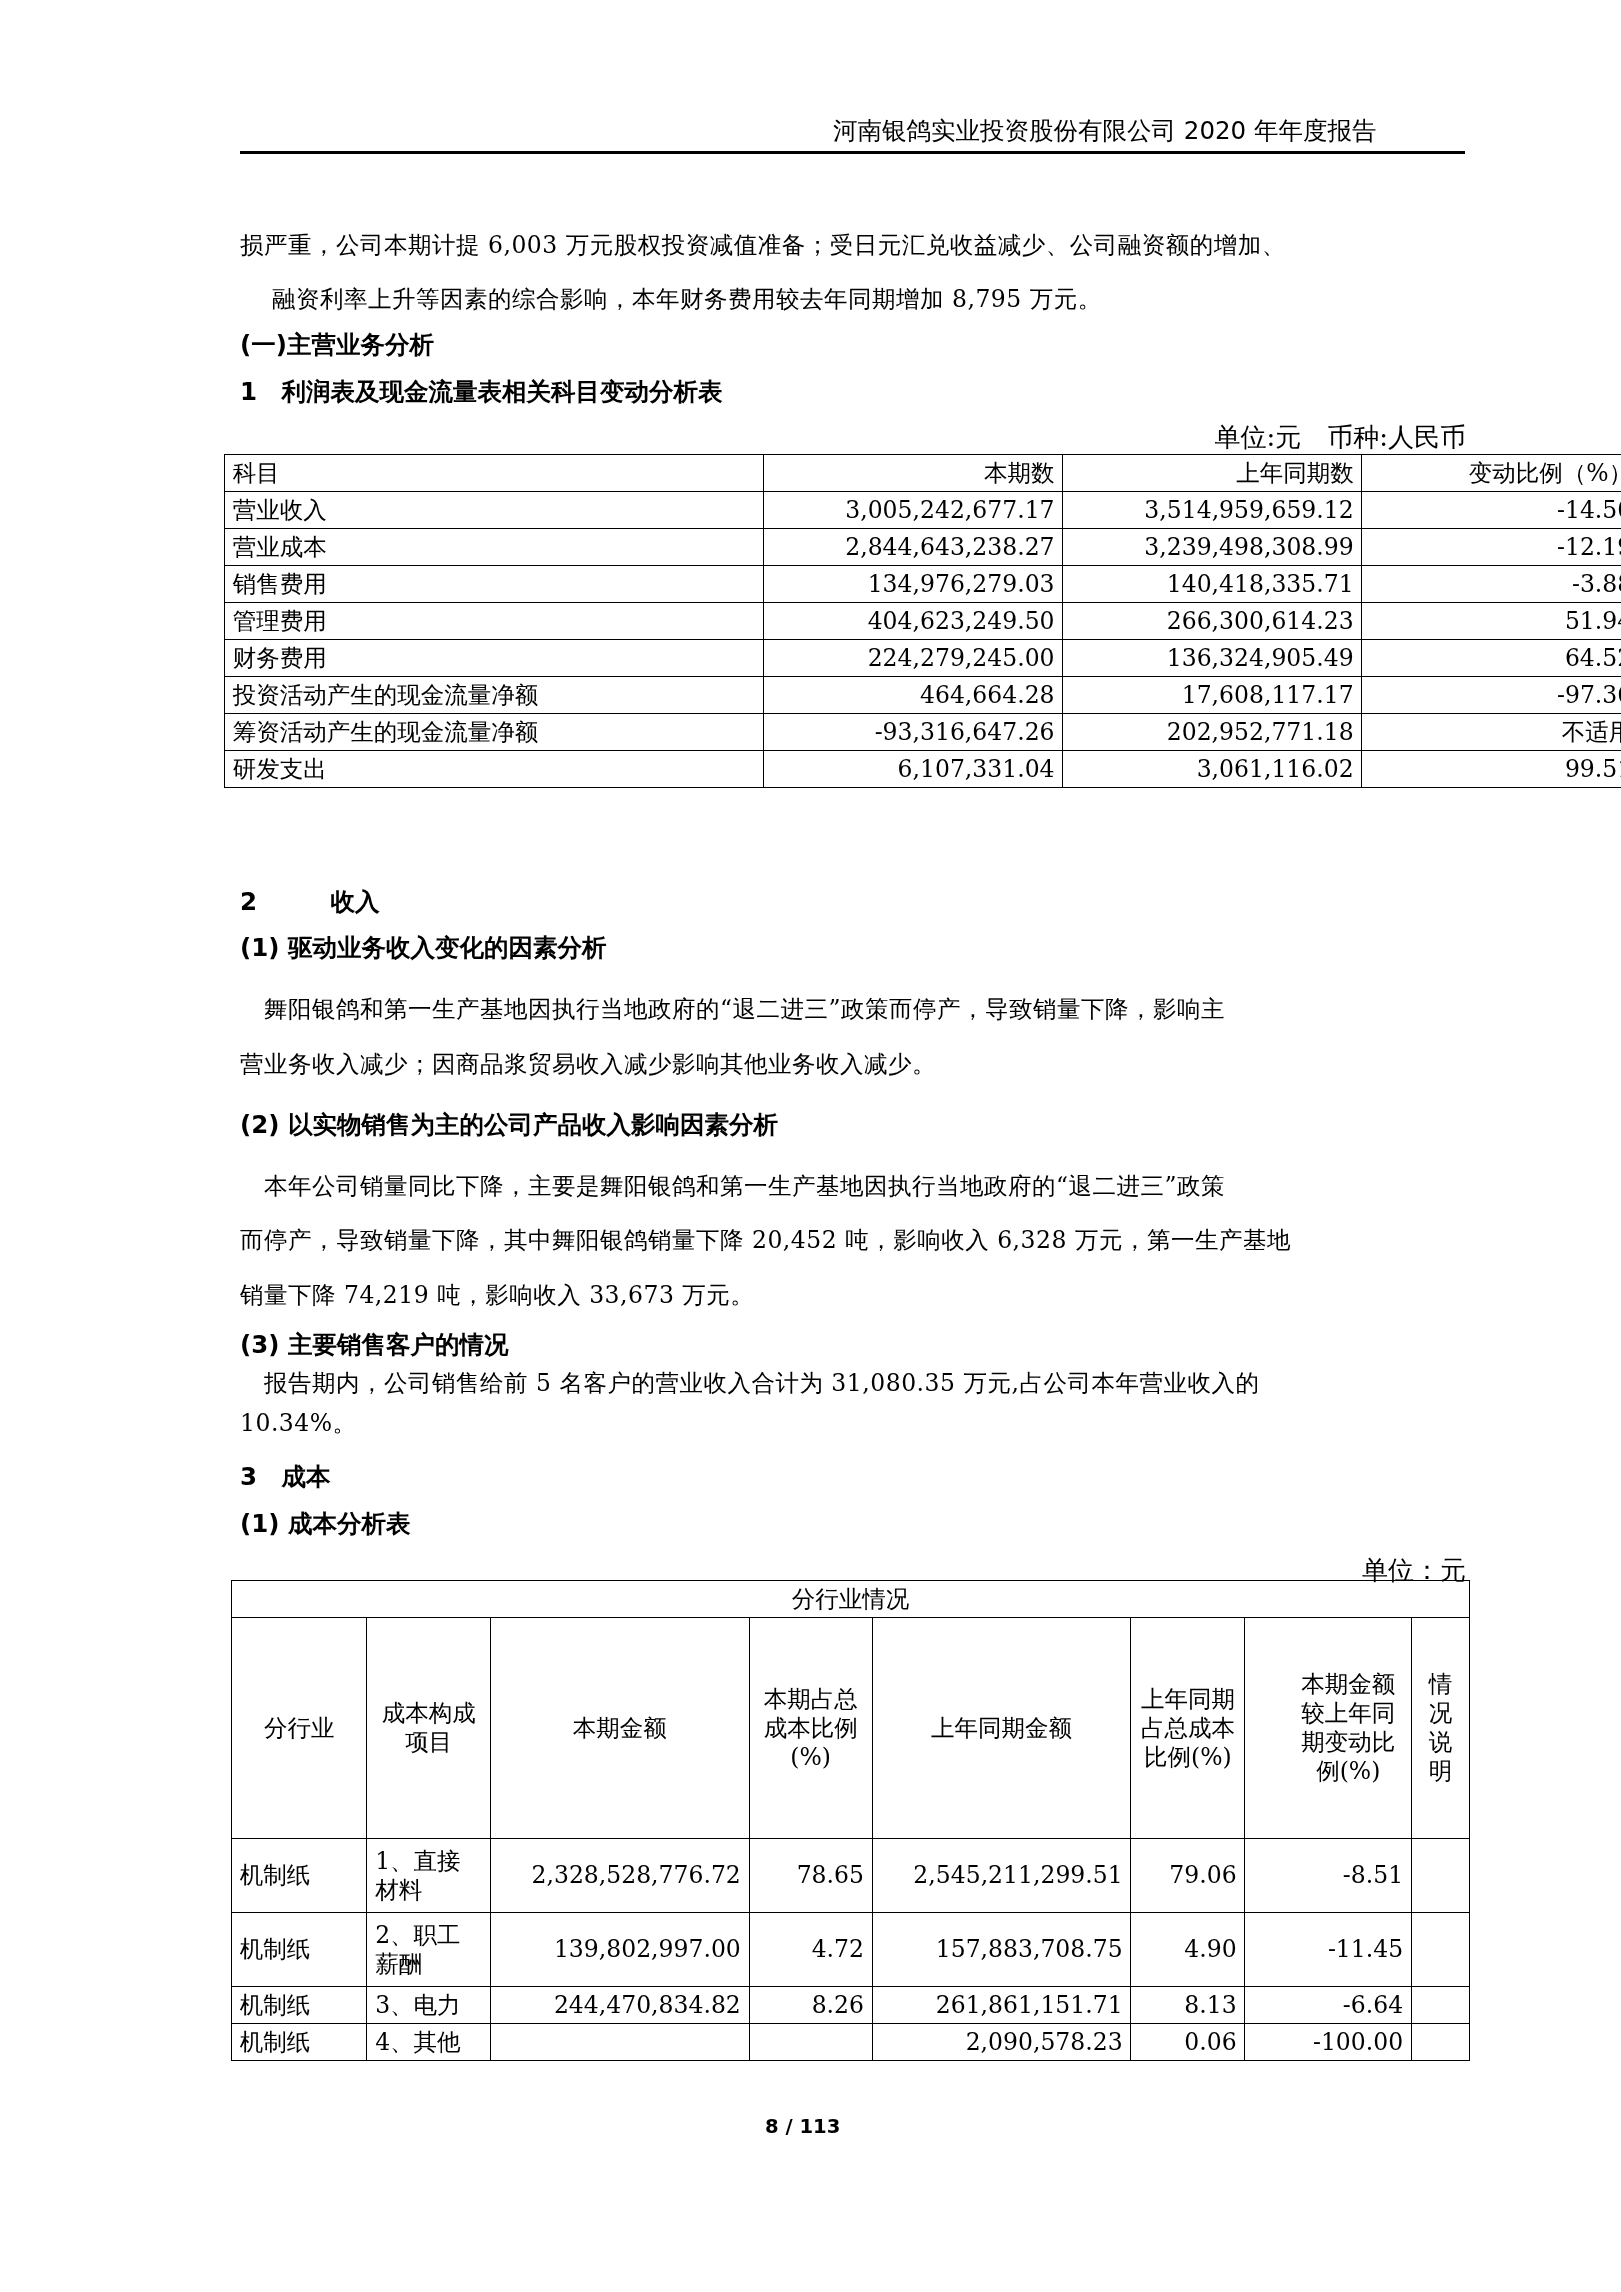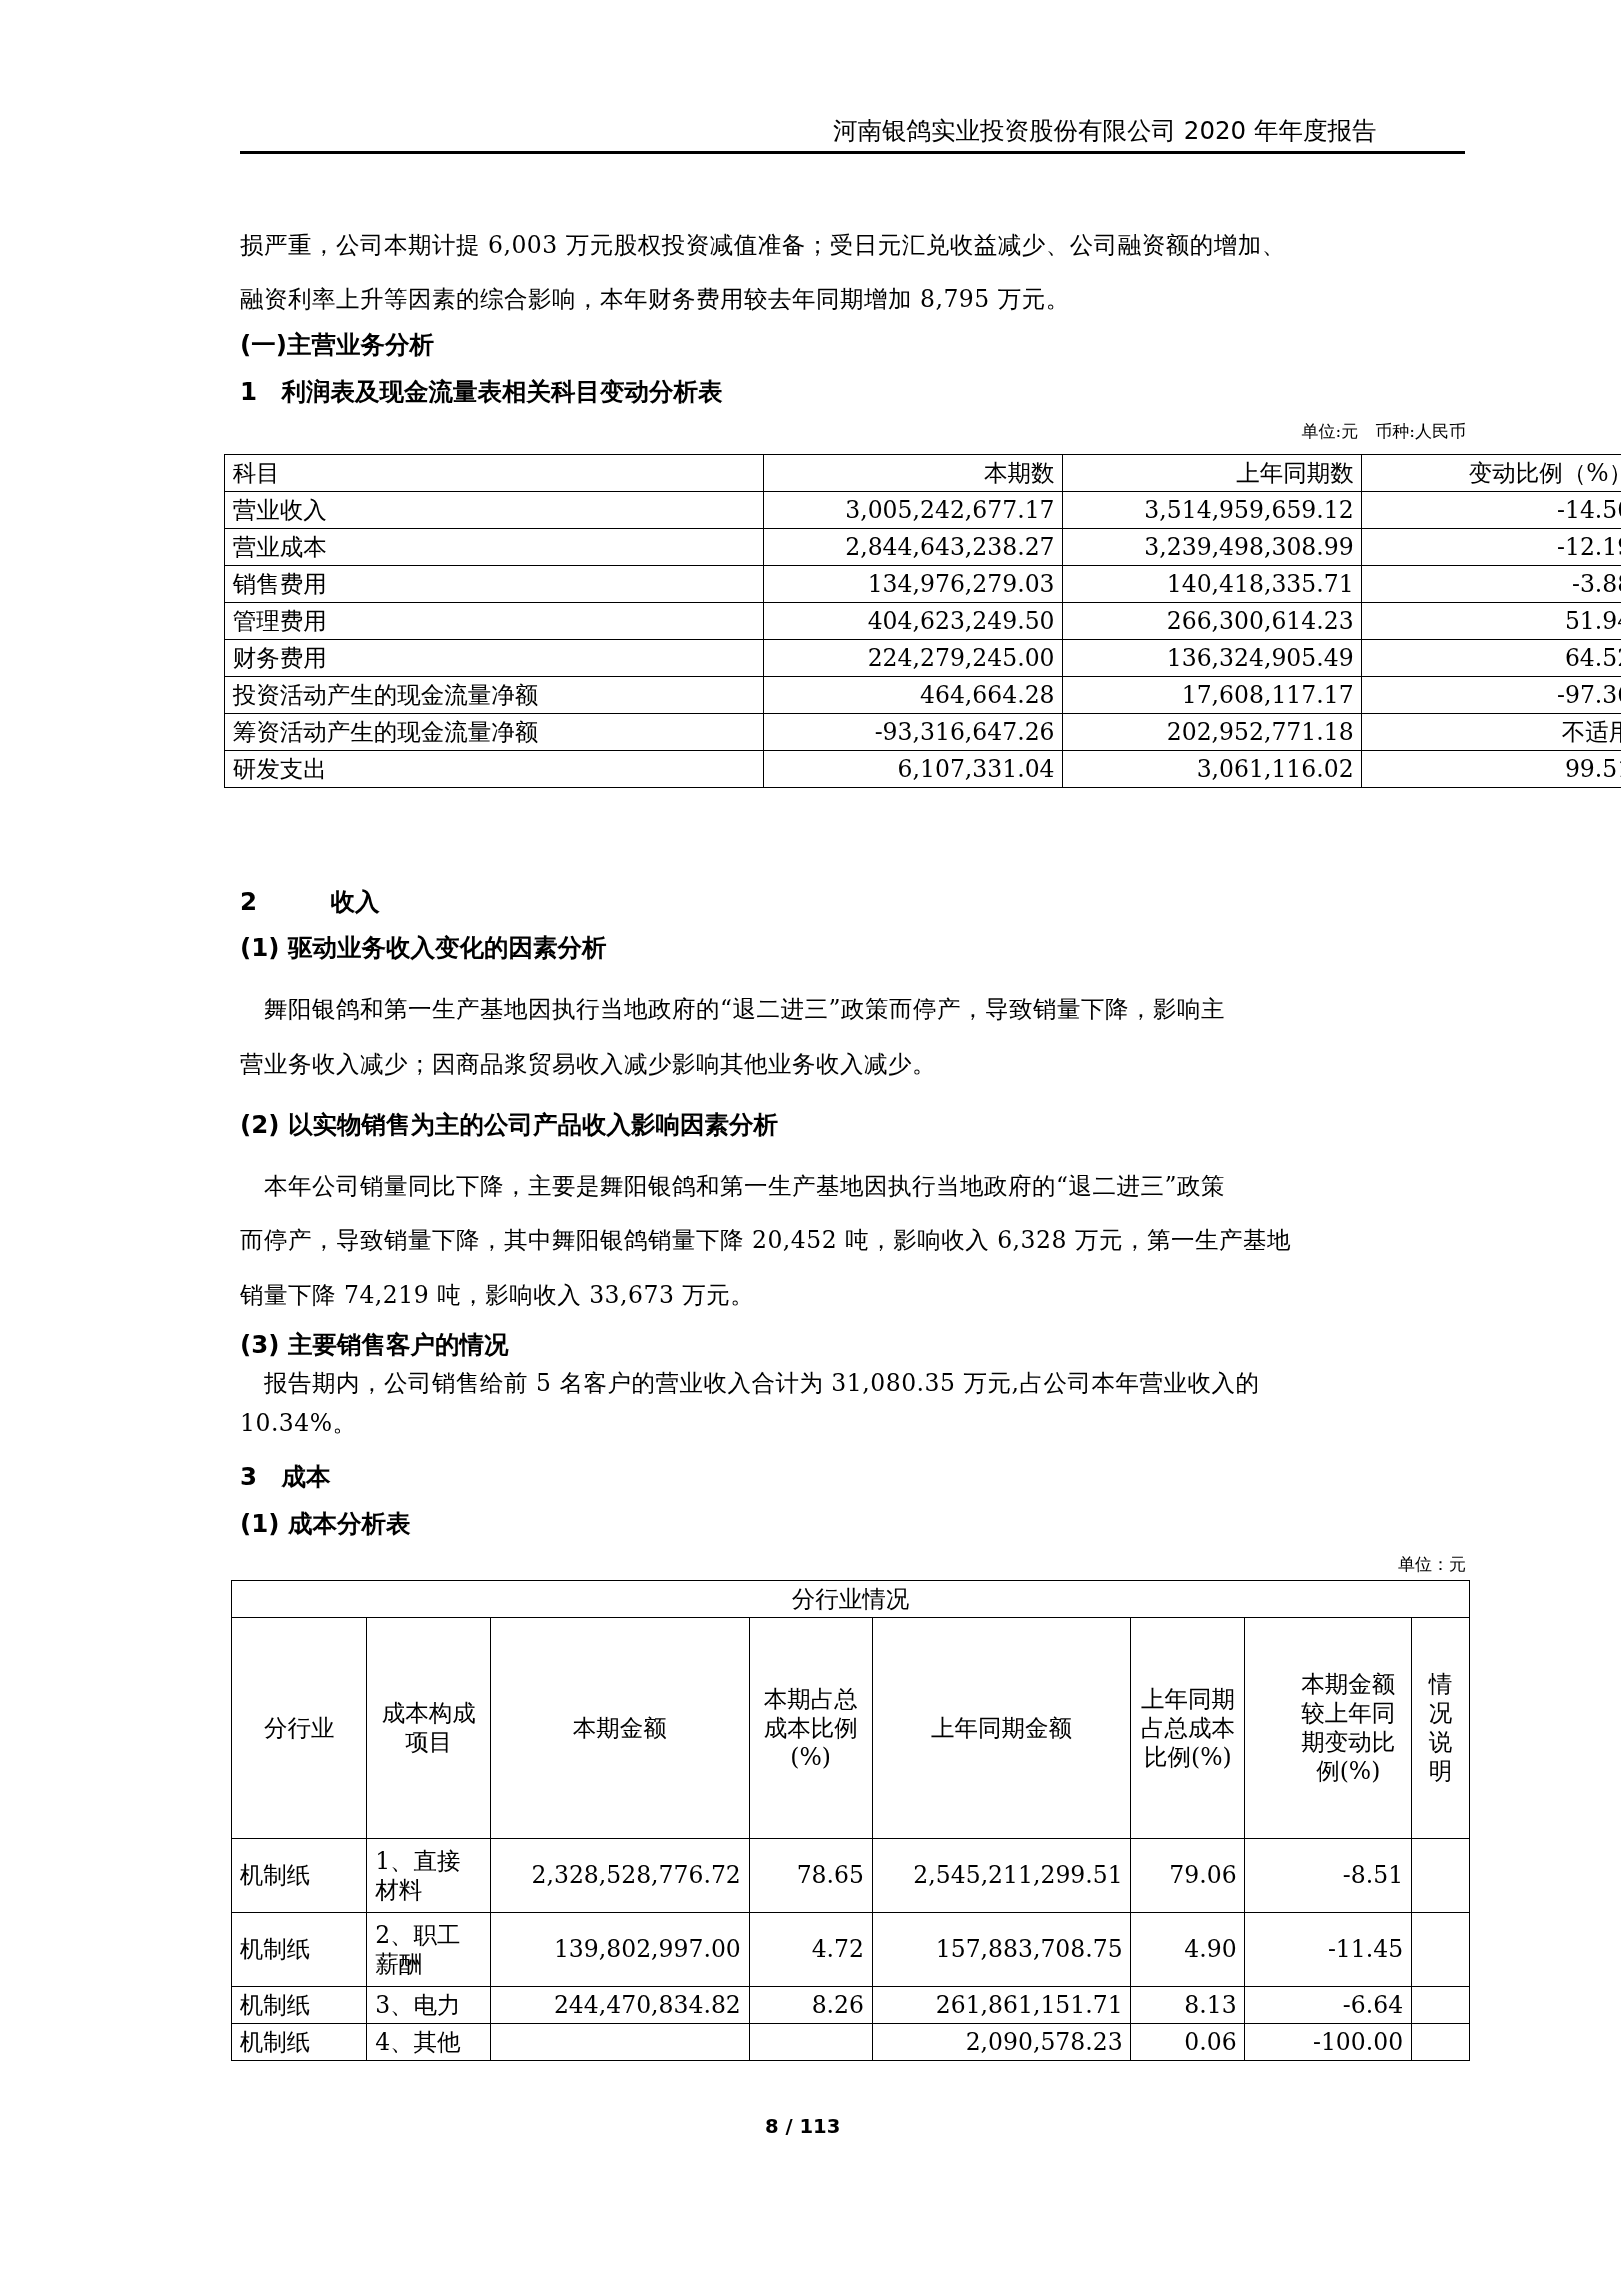--- a/index.html
+++ b/index.html
@@ -3,21 +3,21 @@
 <meta charset="utf-8">
 <style>
   html, body { margin: 0; padding: 0; background: #ffffff; }
   body { width: 1621px; height: 2293px; position: relative; overflow: hidden;
          font-family: "DejaVu Serif", "Liberation Serif", serif; color: #000; }
   .abs { position: absolute; }
   .header-title { left: 833px; top: 114px; font-size: 24.5px; font-family: "DejaVu Sans", "Liberation Sans", sans-serif; white-space: nowrap; }
   .header-rule { left: 240px; top: 151px; width: 1225px; height: 2.9px; background: #000; }
   .para { left: 240px; font-size: 23.5px; line-height: 55px; white-space: nowrap; letter-spacing: 0.5px; }
   .h-bold { font-family: "DejaVu Sans", "Liberation Sans", sans-serif; font-weight: bold; font-size: 24.5px; white-space: nowrap; left: 240px; }
-  .unit { font-size: 17px; white-space: nowrap; }
+  .unit { font-size: 26px; white-space: nowrap; }
   table { border-collapse: collapse; position: absolute; font-size: 23.5px; }
   td, th { border: 1.5px solid #000; padding: 0 7.8px; font-weight: normal; white-space: nowrap; }
   #t1 { left: 224px; top: 454px; width: 1417px; padding-left: 29px; }
   #t1 td, #t1 th { height: 36px; line-height: 36px; }
   #t1 .c0 { width: 455px; text-align: left; }
   #t1 .cn { width: 245px; text-align: right; }
   #t1 .cp { width: 227px; text-align: right; }
   #t1 th { text-align: center; }
   #t2 { left: 231px; top: 1580px; width: 1239px; }
   #t2 td, #t2 th { line-height: 29px; }
@@ -30,21 +30,21 @@
   #t2 tr.short td { height: 36px; }
   .page-num { left: 765px; top: 2115px; font-family: "DejaVu Sans", "Liberation Sans", sans-serif; font-weight: bold; font-size: 19.6px; white-space: nowrap; }
 </style>
 </head>
 <body>
 
 <div class="abs header-title">河南银鸽实业投资股份有限公司 2020 年年度报告</div>
 <div class="abs header-rule"></div>
 
 <div class="abs para" style="top:218px;">损严重，公司本期计提 6,003 万元股权投资减值准备；受日元汇兑收益减少、公司融资额的增加、</div>
-<div class="abs para" style="top:272px;">融资利率上升等因素的综合影响，本年财务费用较去年同期增加 8,795 万元。</div>
+<div class="abs para" style="top:272px;margin-left:32px;">融资利率上升等因素的综合影响，本年财务费用较去年同期增加 8,795 万元。</div>
 
 <div class="abs h-bold" style="top:328px;">(一)主营业务分析</div>
 <div class="abs h-bold" style="top:375px;">1　利润表及现金流量表相关科目变动分析表</div>
 <div class="abs unit" style="right:155px; top:420px;">单位:元　币种:人民币</div>
 
 <table id="t1">
   <thead>
     <tr>
       <th class="c0">科目</th>
       <th class="cn">本期数</th>

